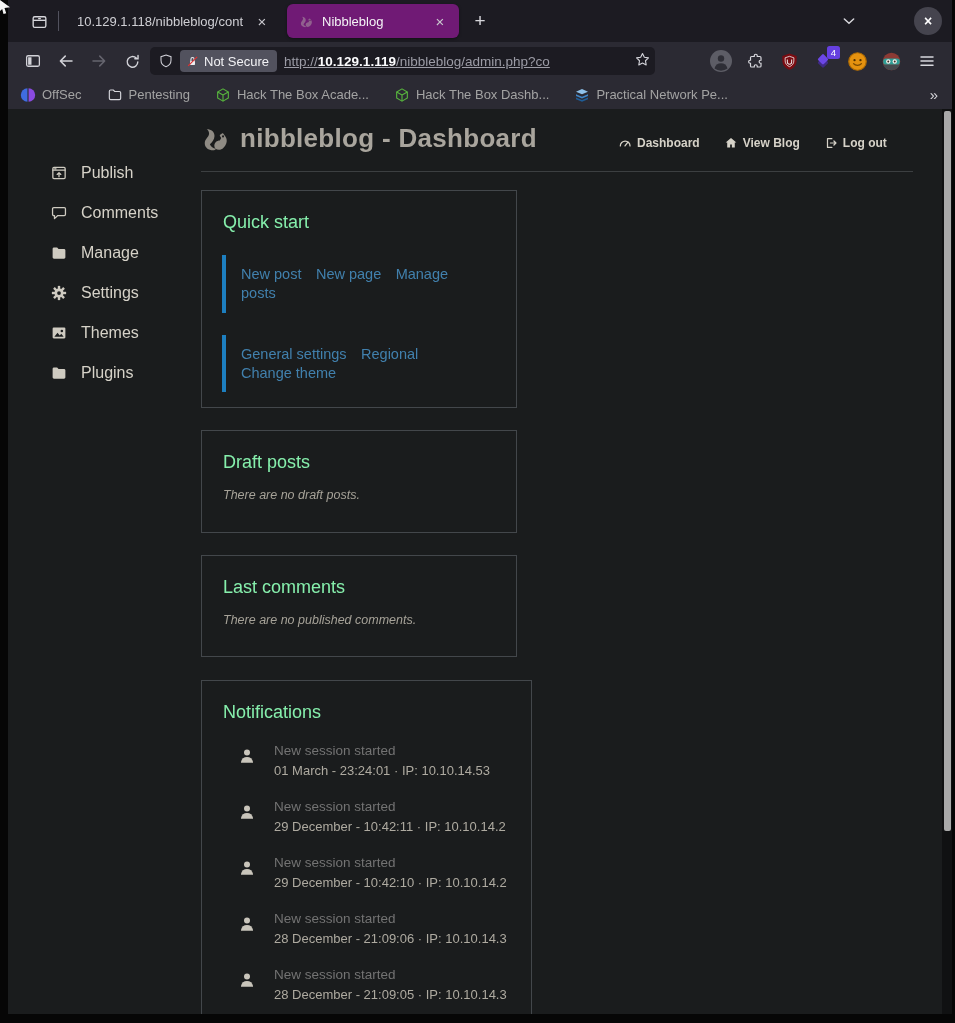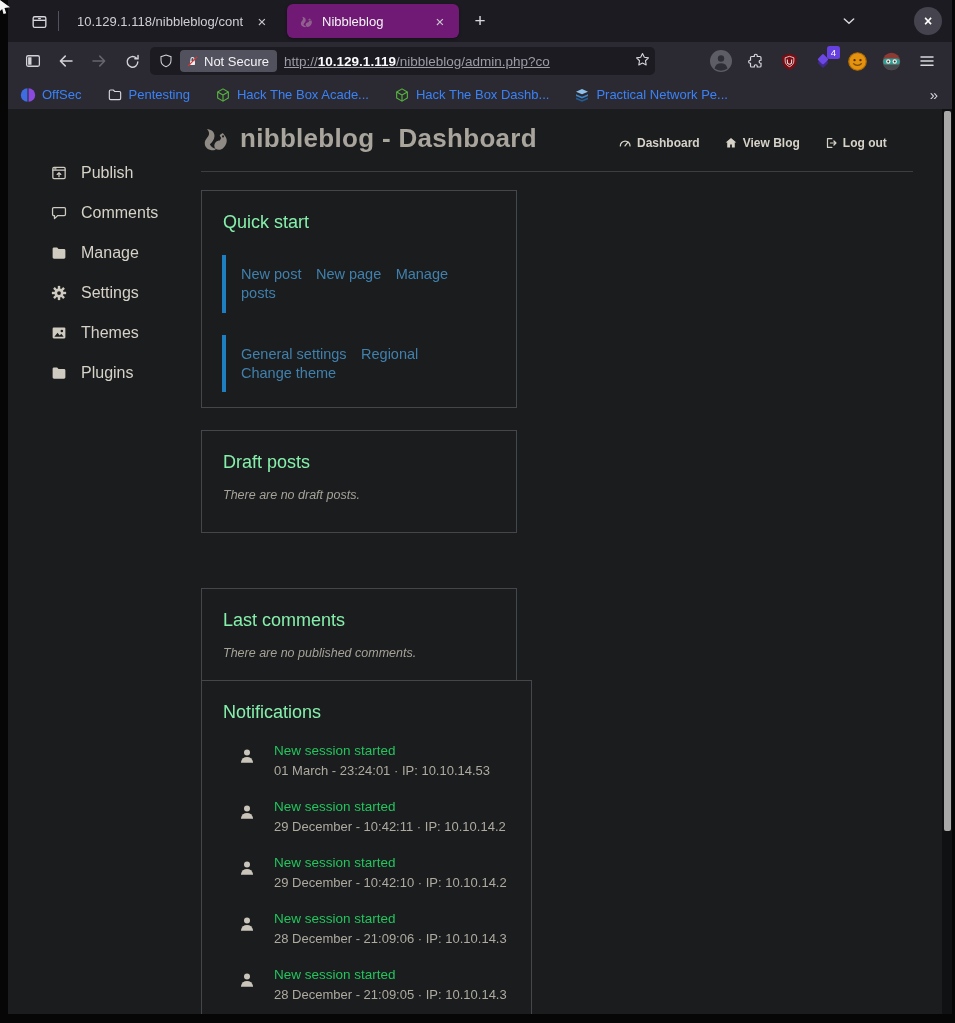--- a/index.html
+++ b/index.html
@@ -32,21 +32,21 @@
   .url-text b { color:#fcfcfe; font-weight:700; }
   .url-fade { position:absolute; right:26px; top:0; width:42px; height:100%; background:linear-gradient(to right, rgba(28,27,34,0), #1c1b22); }
   .star { position:absolute; right:4px; top:4px; }
   .tool-spacer { flex:1; }
   .ext-btn { width:30px; height:30px; border-radius:4px; display:flex; align-items:center; justify-content:center; flex:none; position:relative; margin-left:4px; }
   .ext-badge { position:absolute; top:0px; right:-2px; min-width:13px; height:13px; background:#6640e0; color:#fff; font-size:9.5px; border-radius:2.5px; display:flex; align-items:center; justify-content:center; padding:0 2px; }
   .menu-btn { margin-left:6px; }
 
   
   .bookmarks { height:29px; background:#2b2a33; display:flex; align-items:center; padding-left:12px; gap:25px; }
-  .bm { display:flex; align-items:center; gap:6px; color:#3b82f6; font-size:13px; flex:none; }
+  .bm { display:flex; align-items:center; gap:6px; color:#a3a3a3; font-size:13px; flex:none; }
   .bm-overflow { margin-left:auto; margin-right:14px; color:#d4d4d9; font-size:15px; }
 
   
   .content { position:relative; height:905px; background:#1a1c1d; overflow:hidden; }
   .scrollbar { position:absolute; right:1px; top:2px; width:7px; height:720px; background:#a9a9a9; border-radius:2px; }
   .scroll-track { position:absolute; right:0; top:0; width:10px; height:100%; background:#101112; }
 
   .sidebar { position:absolute; left:42px; top:44px; }
   .side-item { display:flex; align-items:center; gap:13px; height:40px; color:#d6d2c8; font-size:16px; }
   .side-item svg { flex:none; }
@@ -55,30 +55,30 @@
   .page-title-row { display:flex; align-items:center; gap:9px; }
   .page-title { font-size:26px; color:#a9a59d; letter-spacing:.3px; }
   .top-nav { position:absolute; left:417px; top:13px; display:flex; gap:24px; }
   .top-nav a { display:flex; align-items:center; gap:5px; color:#d6d2c8; font-size:12px; font-weight:700; text-decoration:none; }
   .header-rule { position:absolute; left:193px; top:62px; width:712px; border-top:1px solid #3c3f41; }
 
   .panel { position:absolute; border:1px solid #43474b; background:#1a1c1d; }
   .panel h2 { font-weight:400; font-size:18px; color:#86efac; padding:21px 0 0 21px; }
   .p-quick { left:193px; top:81px; width:316px; height:218px; }
   .p-draft { left:193px; top:321px; width:316px; height:103px; }
-  .p-comments { left:193px; top:446px; width:316px; height:102px;margin-top:33px; }
+  .p-comments { left:193px; top:446px; width:316px; height:102px; }
   .p-notif { left:193px; top:571px; width:331px; height:400px; }
 
   .quote { border-left:4px solid #1d7fc0; margin:22px 0 0 20px; padding:10px 10px 10px 15px; width:262px; }
   .quote a { color:#4180ad; font-size:14.5px; text-decoration:none; margin-right:10px; line-height:1.3; }
   .empty-note { font-style:italic; font-size:12.5px; color:#a6a298; padding:15px 0 0 21px; }
 
   .notif-item { display:flex; align-items:flex-start; gap:17px; margin:20px 0 0 35px; }
   .notif-item svg { flex:none; margin-top:3px; }
-  .notif-link { color:#22c55e; font-size:13.5px; text-decoration:none; display:block; margin-bottom:3px; }
+  .notif-link { color:#737373; font-size:13.5px; text-decoration:none; display:block; margin-bottom:3px; }
   .notif-meta { color:#aeaaa0; font-size:13px; }
 
   .cursor-artifact { position:absolute; left:0; top:0; width:10px; height:14px; background:#f5f5f5;
     clip-path:polygon(0 0, 100% 52%, 45% 58%, 62% 95%, 35% 100%, 22% 64%, 0 78%); z-index:9; }
 </style>
 </head>
 <body>
 
 <div class="cursor-artifact"></div>
 

